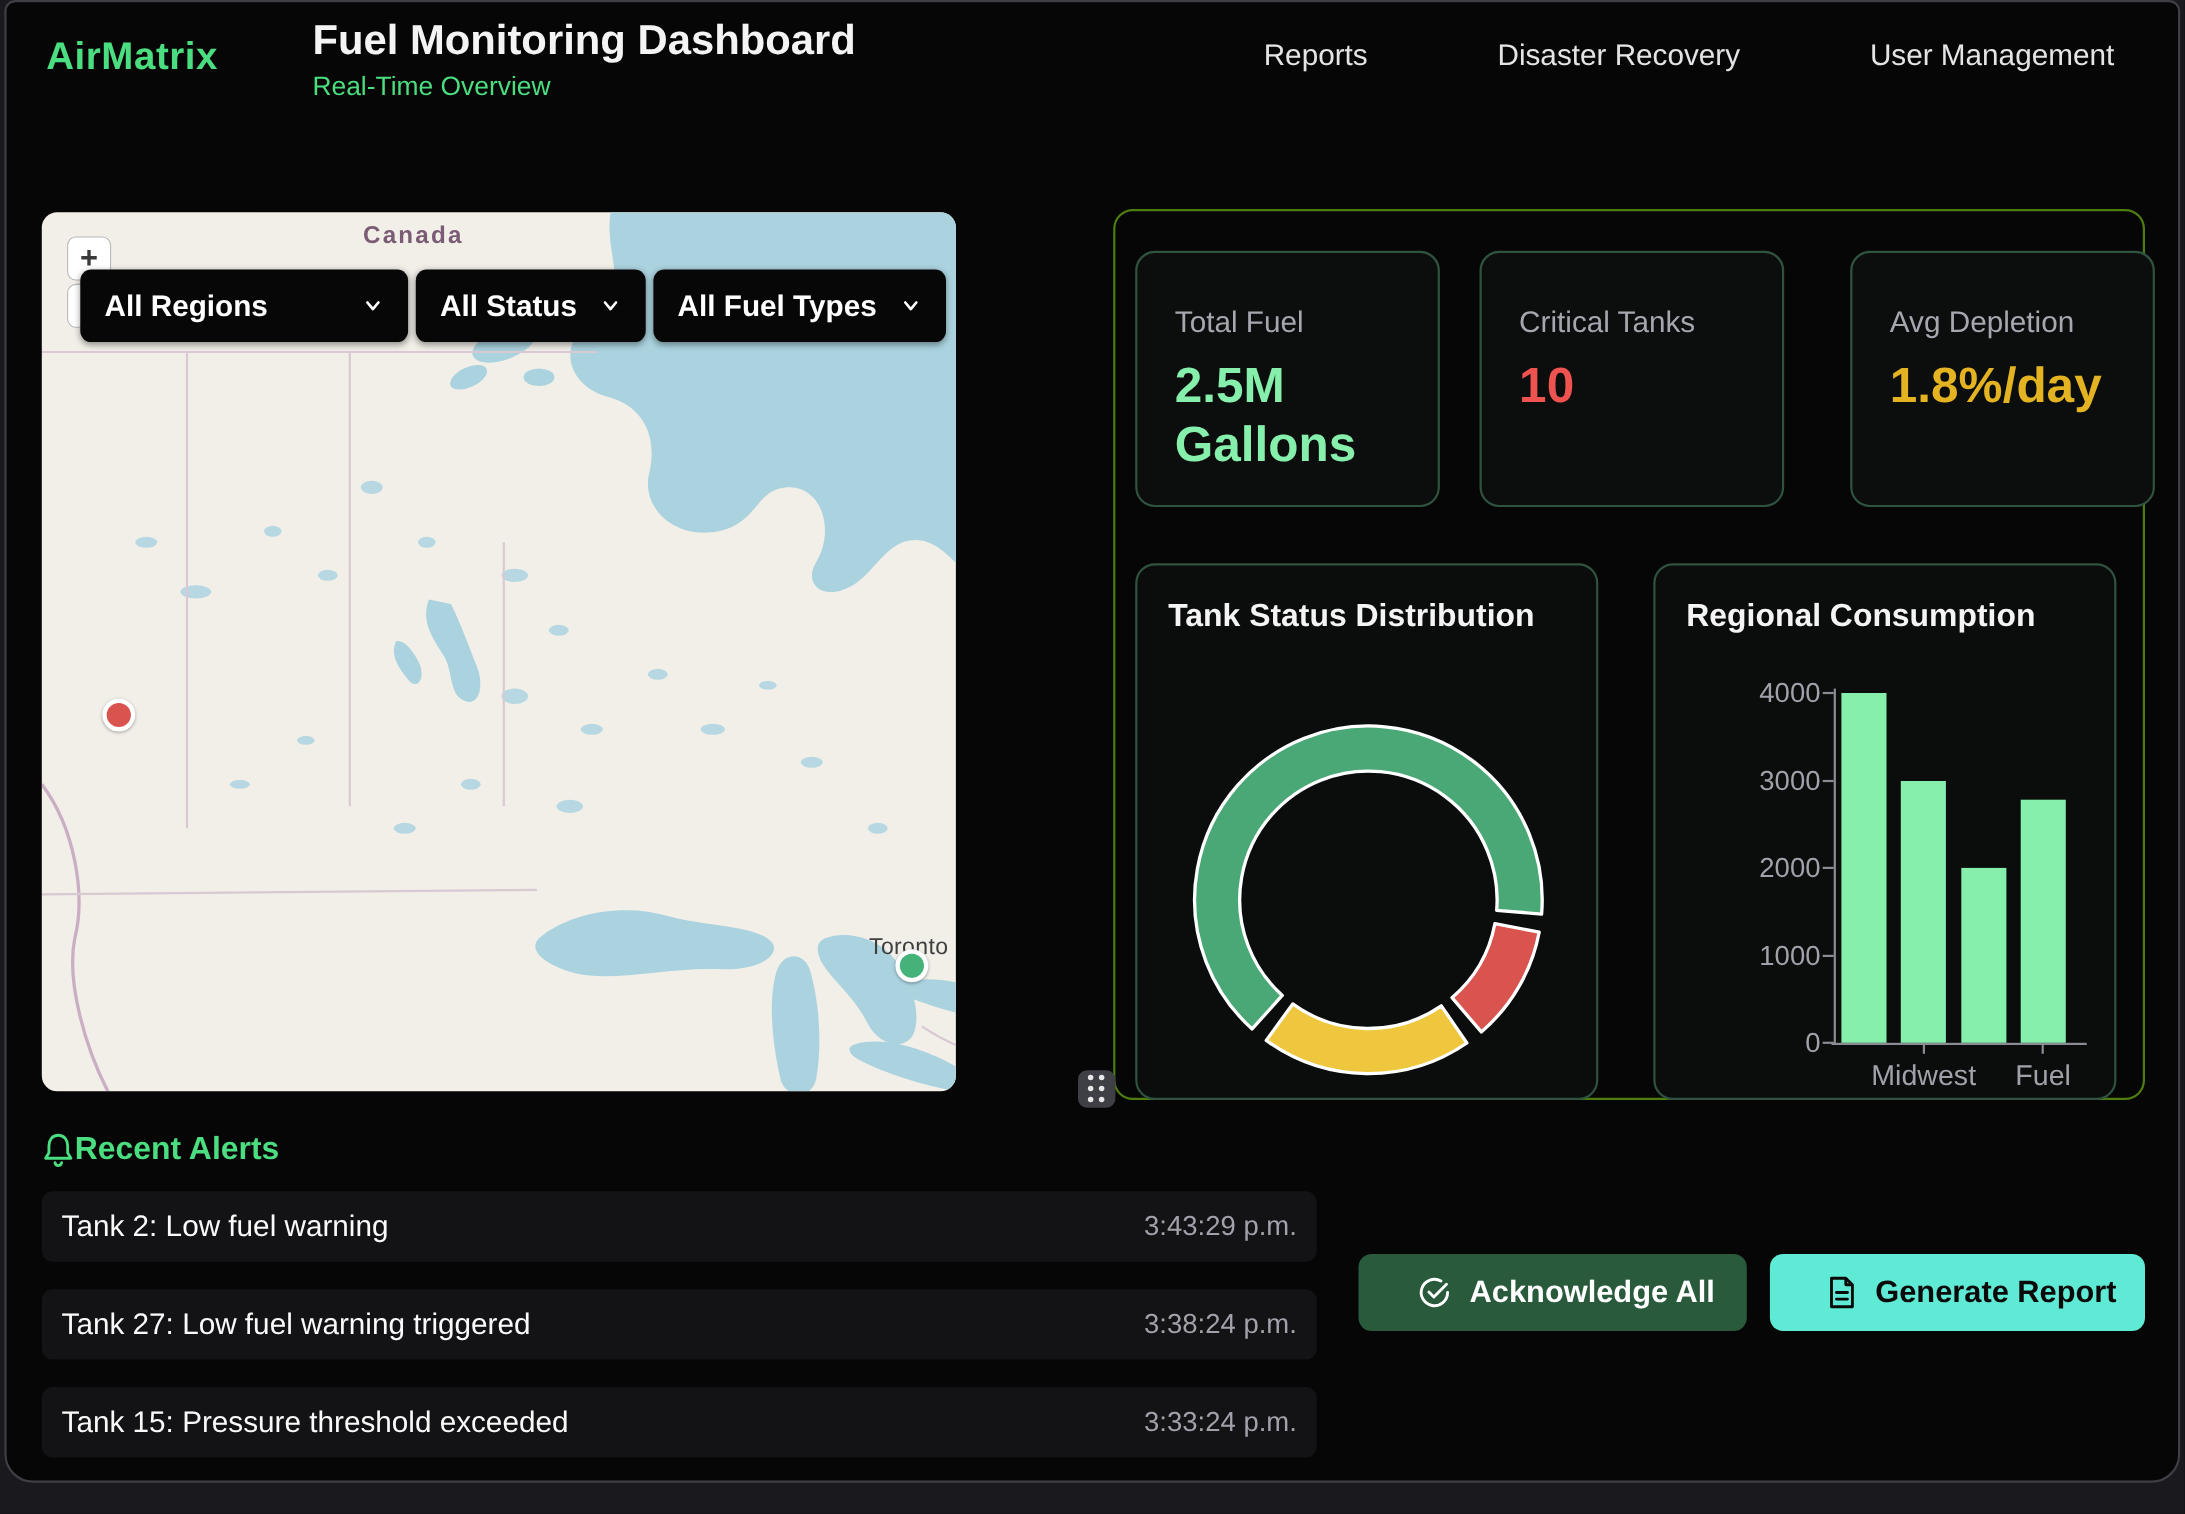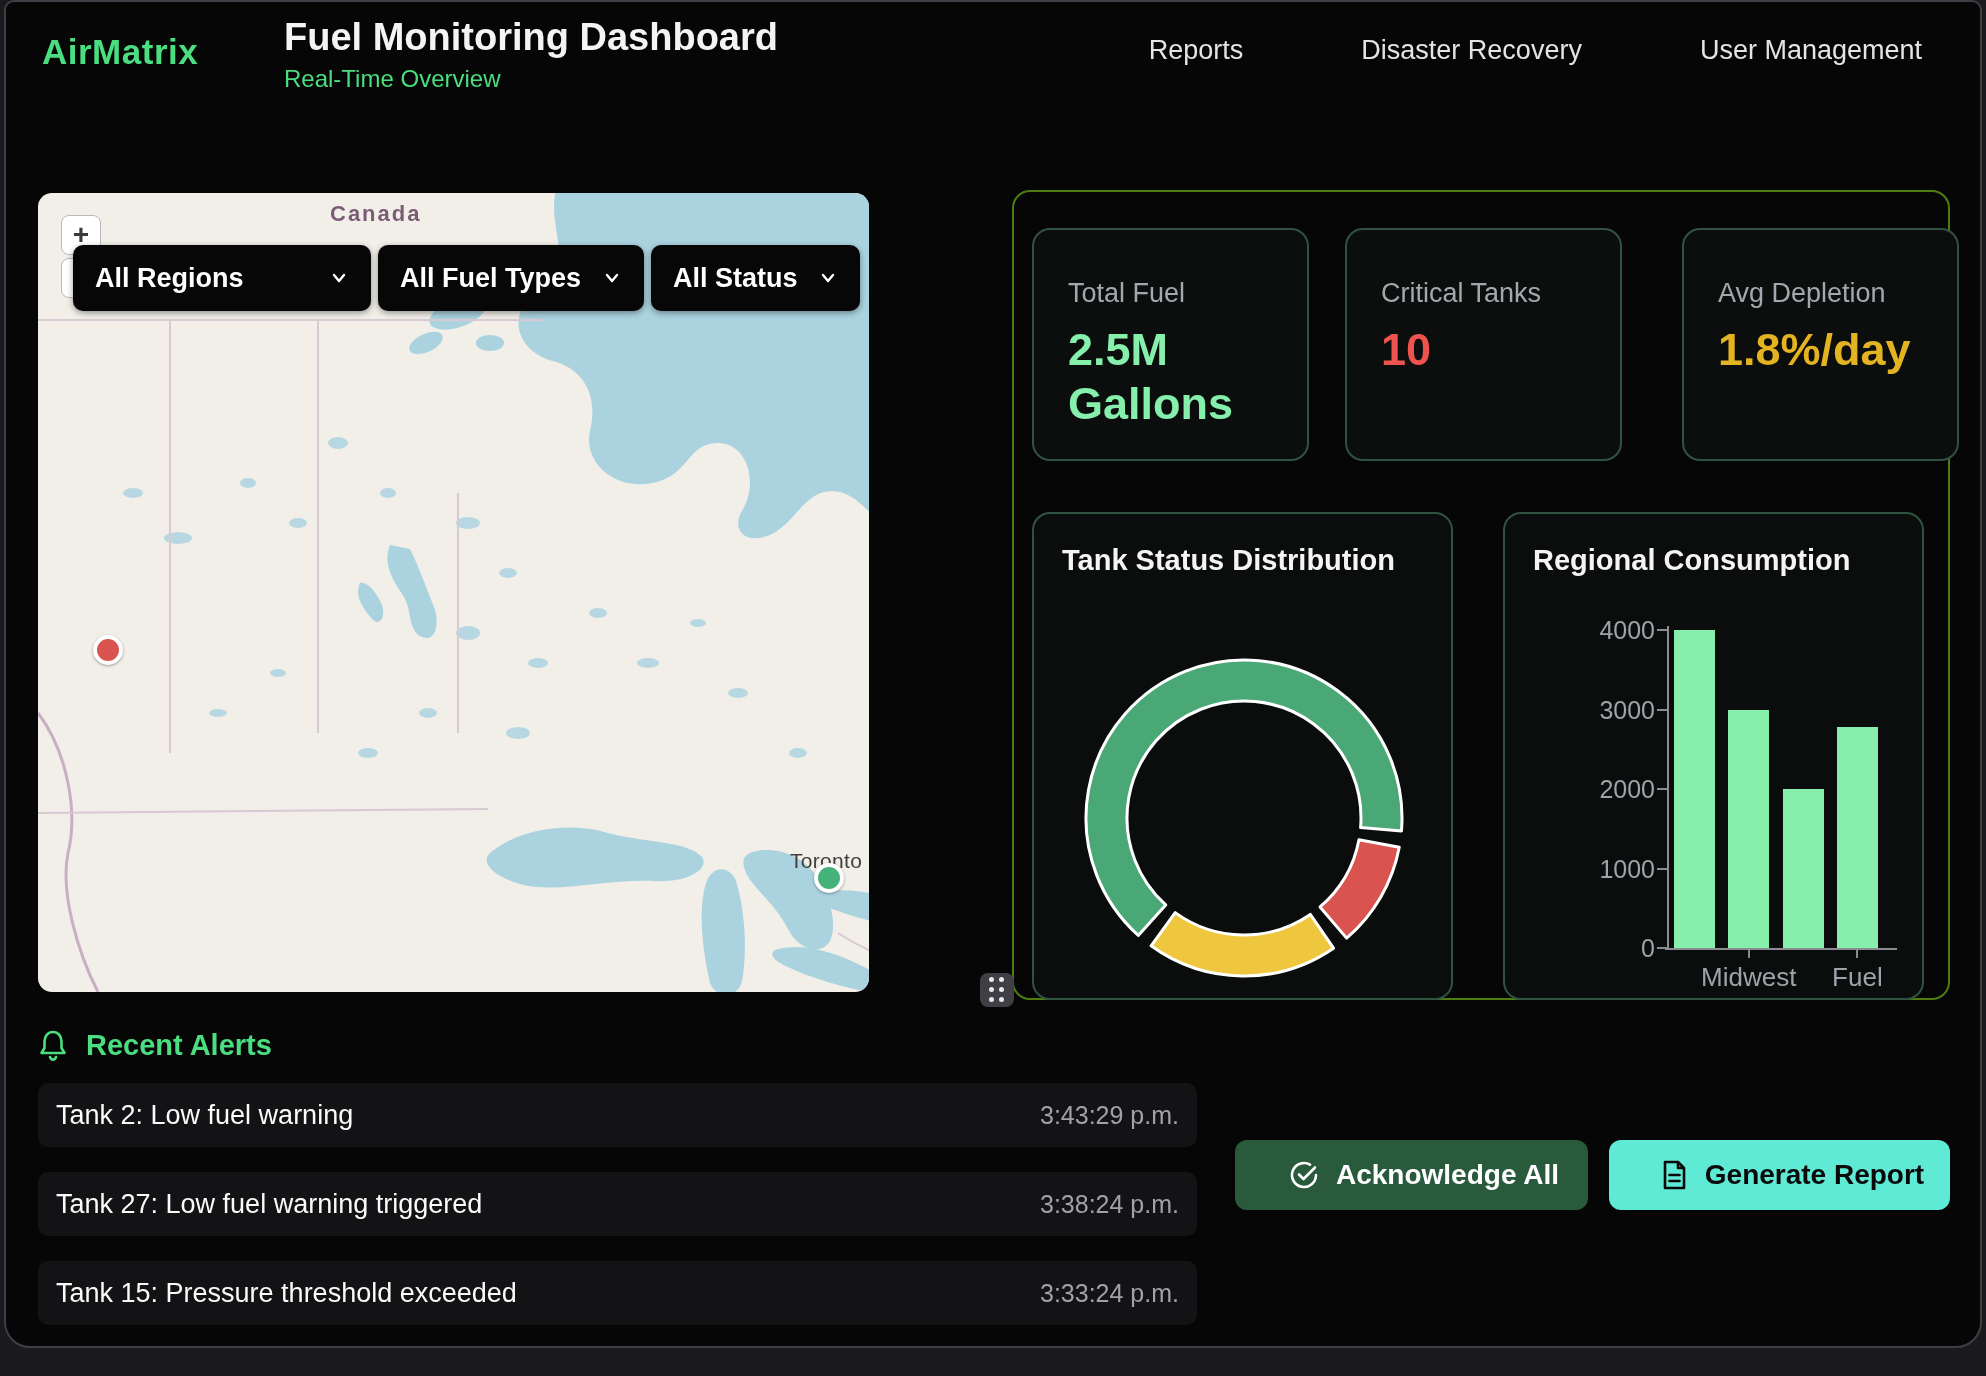--- a/index.html
+++ b/index.html
@@ -42,21 +42,21 @@
   .chart-title { position:absolute; left:28px; top:30px; font-size:29px; font-weight:bold; color:#f4f4f5; }
   .donut-svg { position:absolute; left:0; top:122px; }
   .barplot { position:absolute; inset:0; }
   .bar { position:absolute; background:#86efac; }
   .axis { position:absolute; background:#8b8b93; }
   .ytick-label { position:absolute; font-size:25px; color:#a1a1aa; text-align:right; width:100px; }
   .xtick-label { position:absolute; font-size:26px; color:#a1a1aa; text-align:center; width:140px; }
   .tickmark { position:absolute; background:#8b8b93; }
 
   
-  .alerts-header { position:absolute; left:38px; top:1028px; display:flex; align-items:center; gap:18px; z-index:1; }
+  .alerts-header { position:absolute; left:38px; top:1028px; display:flex; align-items:center; z-index:1; }
   .alerts-title { font-size:29px; font-weight:bold; color:#4ade80; }
   .alert-row { position:absolute; left:38px; width:1159px; height:64px; background:#131316; border-radius:10px; display:flex; align-items:center; justify-content:space-between; padding:0 18px; z-index:1; cursor:pointer; }
   .alert-text { font-size:27px; color:#fafafa; }
   .alert-time { font-size:25px; color:#a1a1aa; }
 
   
   .btn { position:absolute; top:1140px; height:70px; border-radius:12px; display:flex; align-items:center; justify-content:center; gap:16px; font-size:28px; font-weight:600; cursor:pointer; border:none; z-index:1;padding-left:24px; }
   .btn-ack { left:1235px; width:353px; background:#2a5a3c; color:#ffffff; }
   .btn-gen { left:1609px; width:341px; background:#5eead4; color:#0a0a0a; }
 </style>
@@ -151,28 +151,28 @@
     <div class="zoombtn minus">−</div>
   </div>
 
   <div class="filterbar">
     <div class="dropdown dd-regions">
       <span>All Regions</span>
       <svg width="20" height="20" viewBox="0 0 20 20">
           <polyline points="5,7 10,13 15,7" fill="none" stroke="#fff" stroke-width="2.4" stroke-linecap="round" stroke-linejoin="round"></polyline>
         </svg>
     </div>
-    <div class="dropdown dd-fuel">
-      <span>All Fuel Types</span>
+    <div class="dropdown dd-status">
+      <span>All Status</span>
       <svg width="20" height="20" viewBox="0 0 20 20">
           <polyline points="5,7 10,13 15,7" fill="none" stroke="#fff" stroke-width="2.4" stroke-linecap="round" stroke-linejoin="round"></polyline>
         </svg>
     </div>
-    <div class="dropdown dd-status">
-      <span>All Status</span>
+    <div class="dropdown dd-fuel">
+      <span>All Fuel Types</span>
       <svg width="20" height="20" viewBox="0 0 20 20">
           <polyline points="5,7 10,13 15,7" fill="none" stroke="#fff" stroke-width="2.4" stroke-linecap="round" stroke-linejoin="round"></polyline>
         </svg>
     </div>
   </div>
 </div>
 
 <div class="grip">
   <i></i>
     <i></i>

